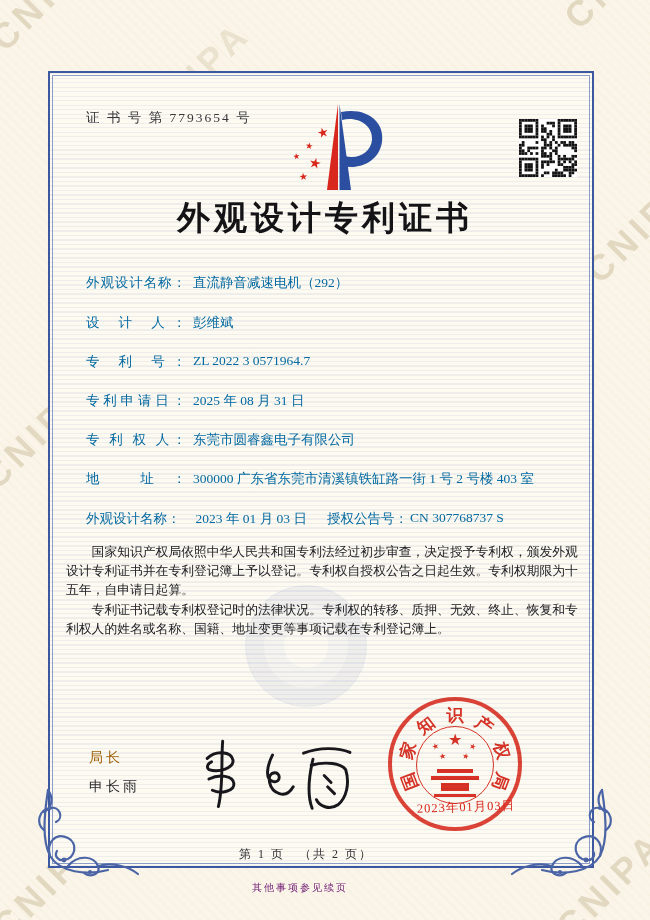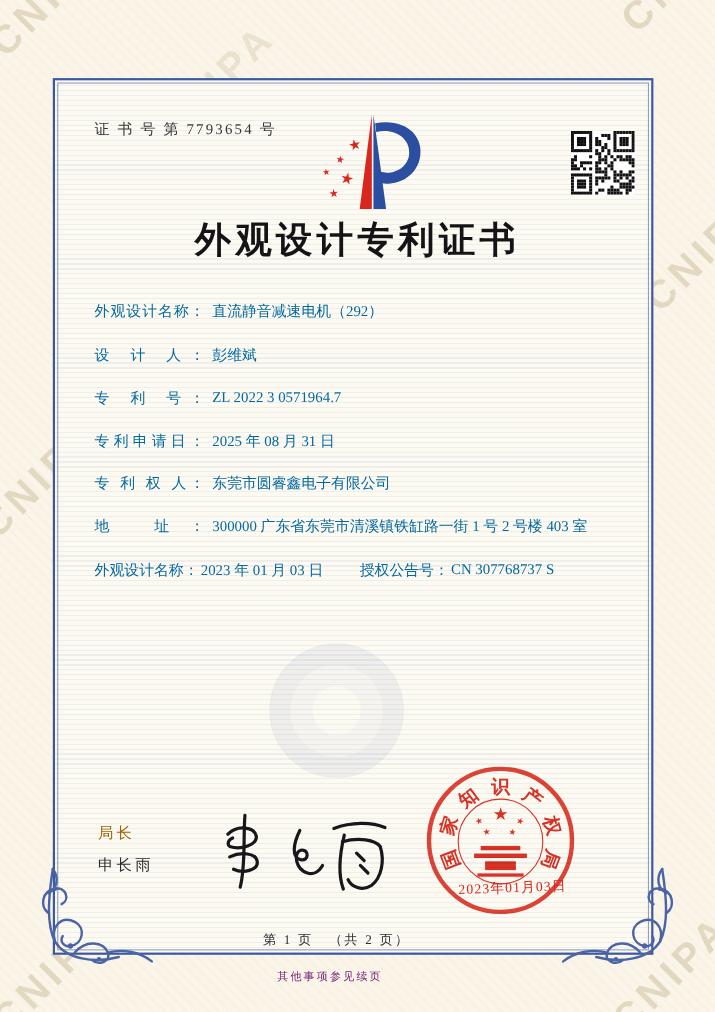--- a/index.html
+++ b/index.html
@@ -408,27 +408,29 @@
 <div class="frow" style="top:392px;">
   <span class="lab">专利申请日：</span><span class="val">2025 年 08 月 31 日</span>
 </div>
 <div class="frow" style="top:431px;">
   <span class="lab">专 利 权 人：</span><span class="val">东莞市圆睿鑫电子有限公司</span>
 </div>
 <div class="frow" style="top:470px;">
   <span class="lab">地 址：</span><span class="val">300000 广东省东莞市清溪镇铁缸路一街 1 号 2 号楼 403 室</span>
 </div>
 <div class="frow" style="top:510px;">
-  <span class="lab plain">外观设计名称：</span><span class="val" style="margin-left:2px;">2023 年 01 月 03 日</span>
+  <span class="lab plain">外观设计名称：</span><span class="val" style="margin-left:15px;">2023 年 01 月 03 日</span>
 </div>
 <div class="frow grant2" style="top:510px;">
   <span class="lab plain">授权公告号：</span><span class="val" style="margin-left:2px;">CN 307768737 S</span>
 </div>
 
 <div class="body-text">
+  <p>国家知识产权局依照中华人民共和国专利法经过初步审查，决定授予专利权，颁发外观设计专利证书并在专利登记簿上予以登记。专利权自授权公告之日起生效。专利权期限为十五年，自申请日起算。</p>
+  <p>专利证书记载专利权登记时的法律状况。专利权的转移、质押、无效、终止、恢复和专利权人的姓名或名称、国籍、地址变更等事项记载在专利登记簿上。</p>
 </div>
 
 <div class="director-label">局长</div>
 <div class="director-name">申长雨</div>
 
 <svg class="signature" viewBox="0 0 200 94">
   <g stroke="#17171c" fill="none" stroke-width="3.4" stroke-linecap="round" stroke-linejoin="round">
     <path d="M38,10 C36,34 39,62 33,86"></path>
     <path d="M20,30 C30,20 48,22 50,32 C51,41 34,47 22,43 C19,41 20,36 25,34"></path>
     <path d="M22,54 C34,48 50,50 51,59 C52,68 36,72 26,67"></path>

